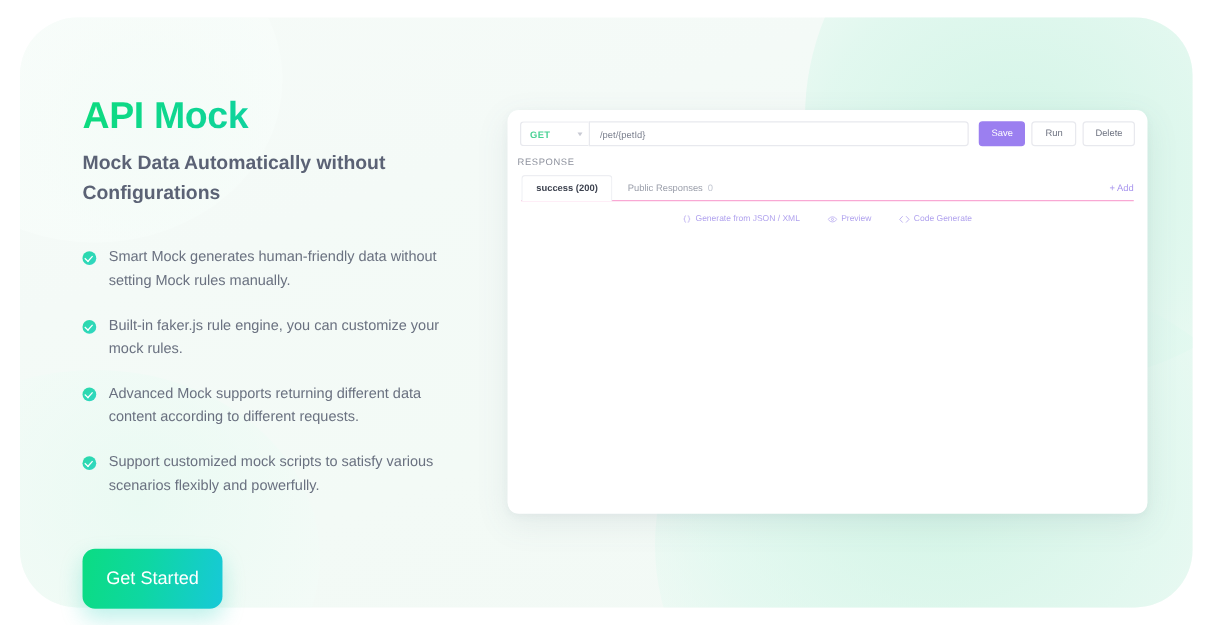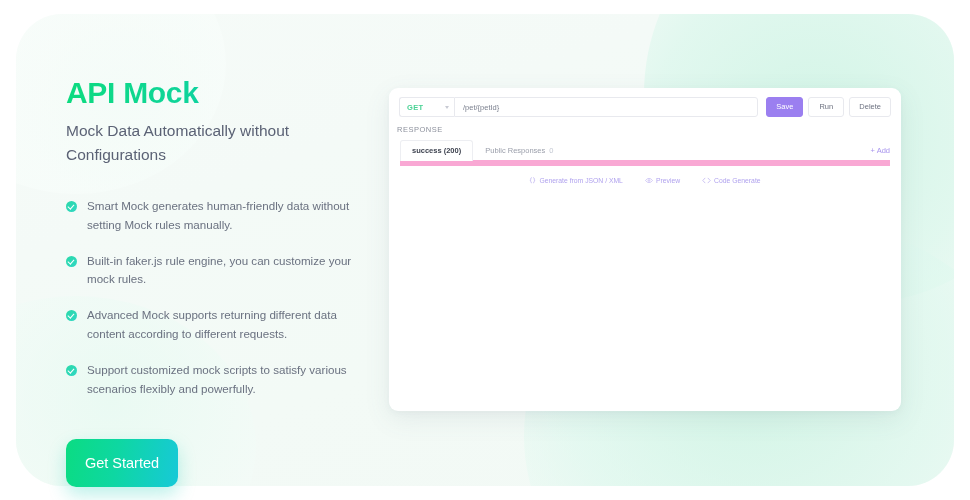--- a/index.html
+++ b/index.html
@@ -90,21 +90,21 @@
     background: linear-gradient(90deg, #0ddb7f 0%, #0fd49a 40%, #10cbc0 75%, #12c6d4 100%);
     -webkit-background-clip: text;
     background-clip: text;
     color: transparent;
     -webkit-text-fill-color: transparent;
   }
   .subtitle {
     margin: 10px 0 0 0;
     font-size: 15.5px;
     line-height: 1.55;
-    font-weight: 400;
+    font-weight: 700;
     color: #5b6275;
     max-width: 290px;
   }
 
   .features {
     margin: 30px 0 0 0;
     padding: 0;
     list-style: none;
   }
   .feature {
@@ -154,21 +154,21 @@
     font-family: "Liberation Sans", sans-serif;
     color: #ffffff;
     background: linear-gradient(100deg, #0bdc82 0%, #0ed7a2 45%, #17c9d8 100%);
     box-shadow: 0 8px 18px rgba(17, 206, 178, 0.28);
     cursor: pointer;
   }
 
   
   .panel {
     position: absolute;
-    left: 389px;
+    left: 406px;
     top: 88px;
     width: 512px;
     height: 323px;
     background: #ffffff;
     border-radius: 9px;
     box-shadow: 0 8px 26px rgba(90, 110, 130, 0.10), 0 2px 6px rgba(90,110,130,0.05);
     overflow: hidden;
   }
 
   .url-bar {
@@ -243,21 +243,21 @@
     font-size: 7.5px;
     letter-spacing: 0.5px;
     color: #8d919d;
   }
 
   .tabs-row {
     display: flex;
     align-items: flex-end;
     justify-content: space-between;
     margin: 6px 11px 0 11px;
-    border-bottom: 6px solid #f9a8d4;
+    border-bottom: 1px solid #f9a8d4;
   }
   .tabs { display: flex; align-items: flex-end; }
   .tab {
     padding: 5px 11px 5px 11px;
     font-size: 7.5px;
     color: #9a9eaa;
     border: 1px solid transparent;
     border-bottom: none;
     border-radius: 3px 3px 0 0;
     cursor: pointer;

